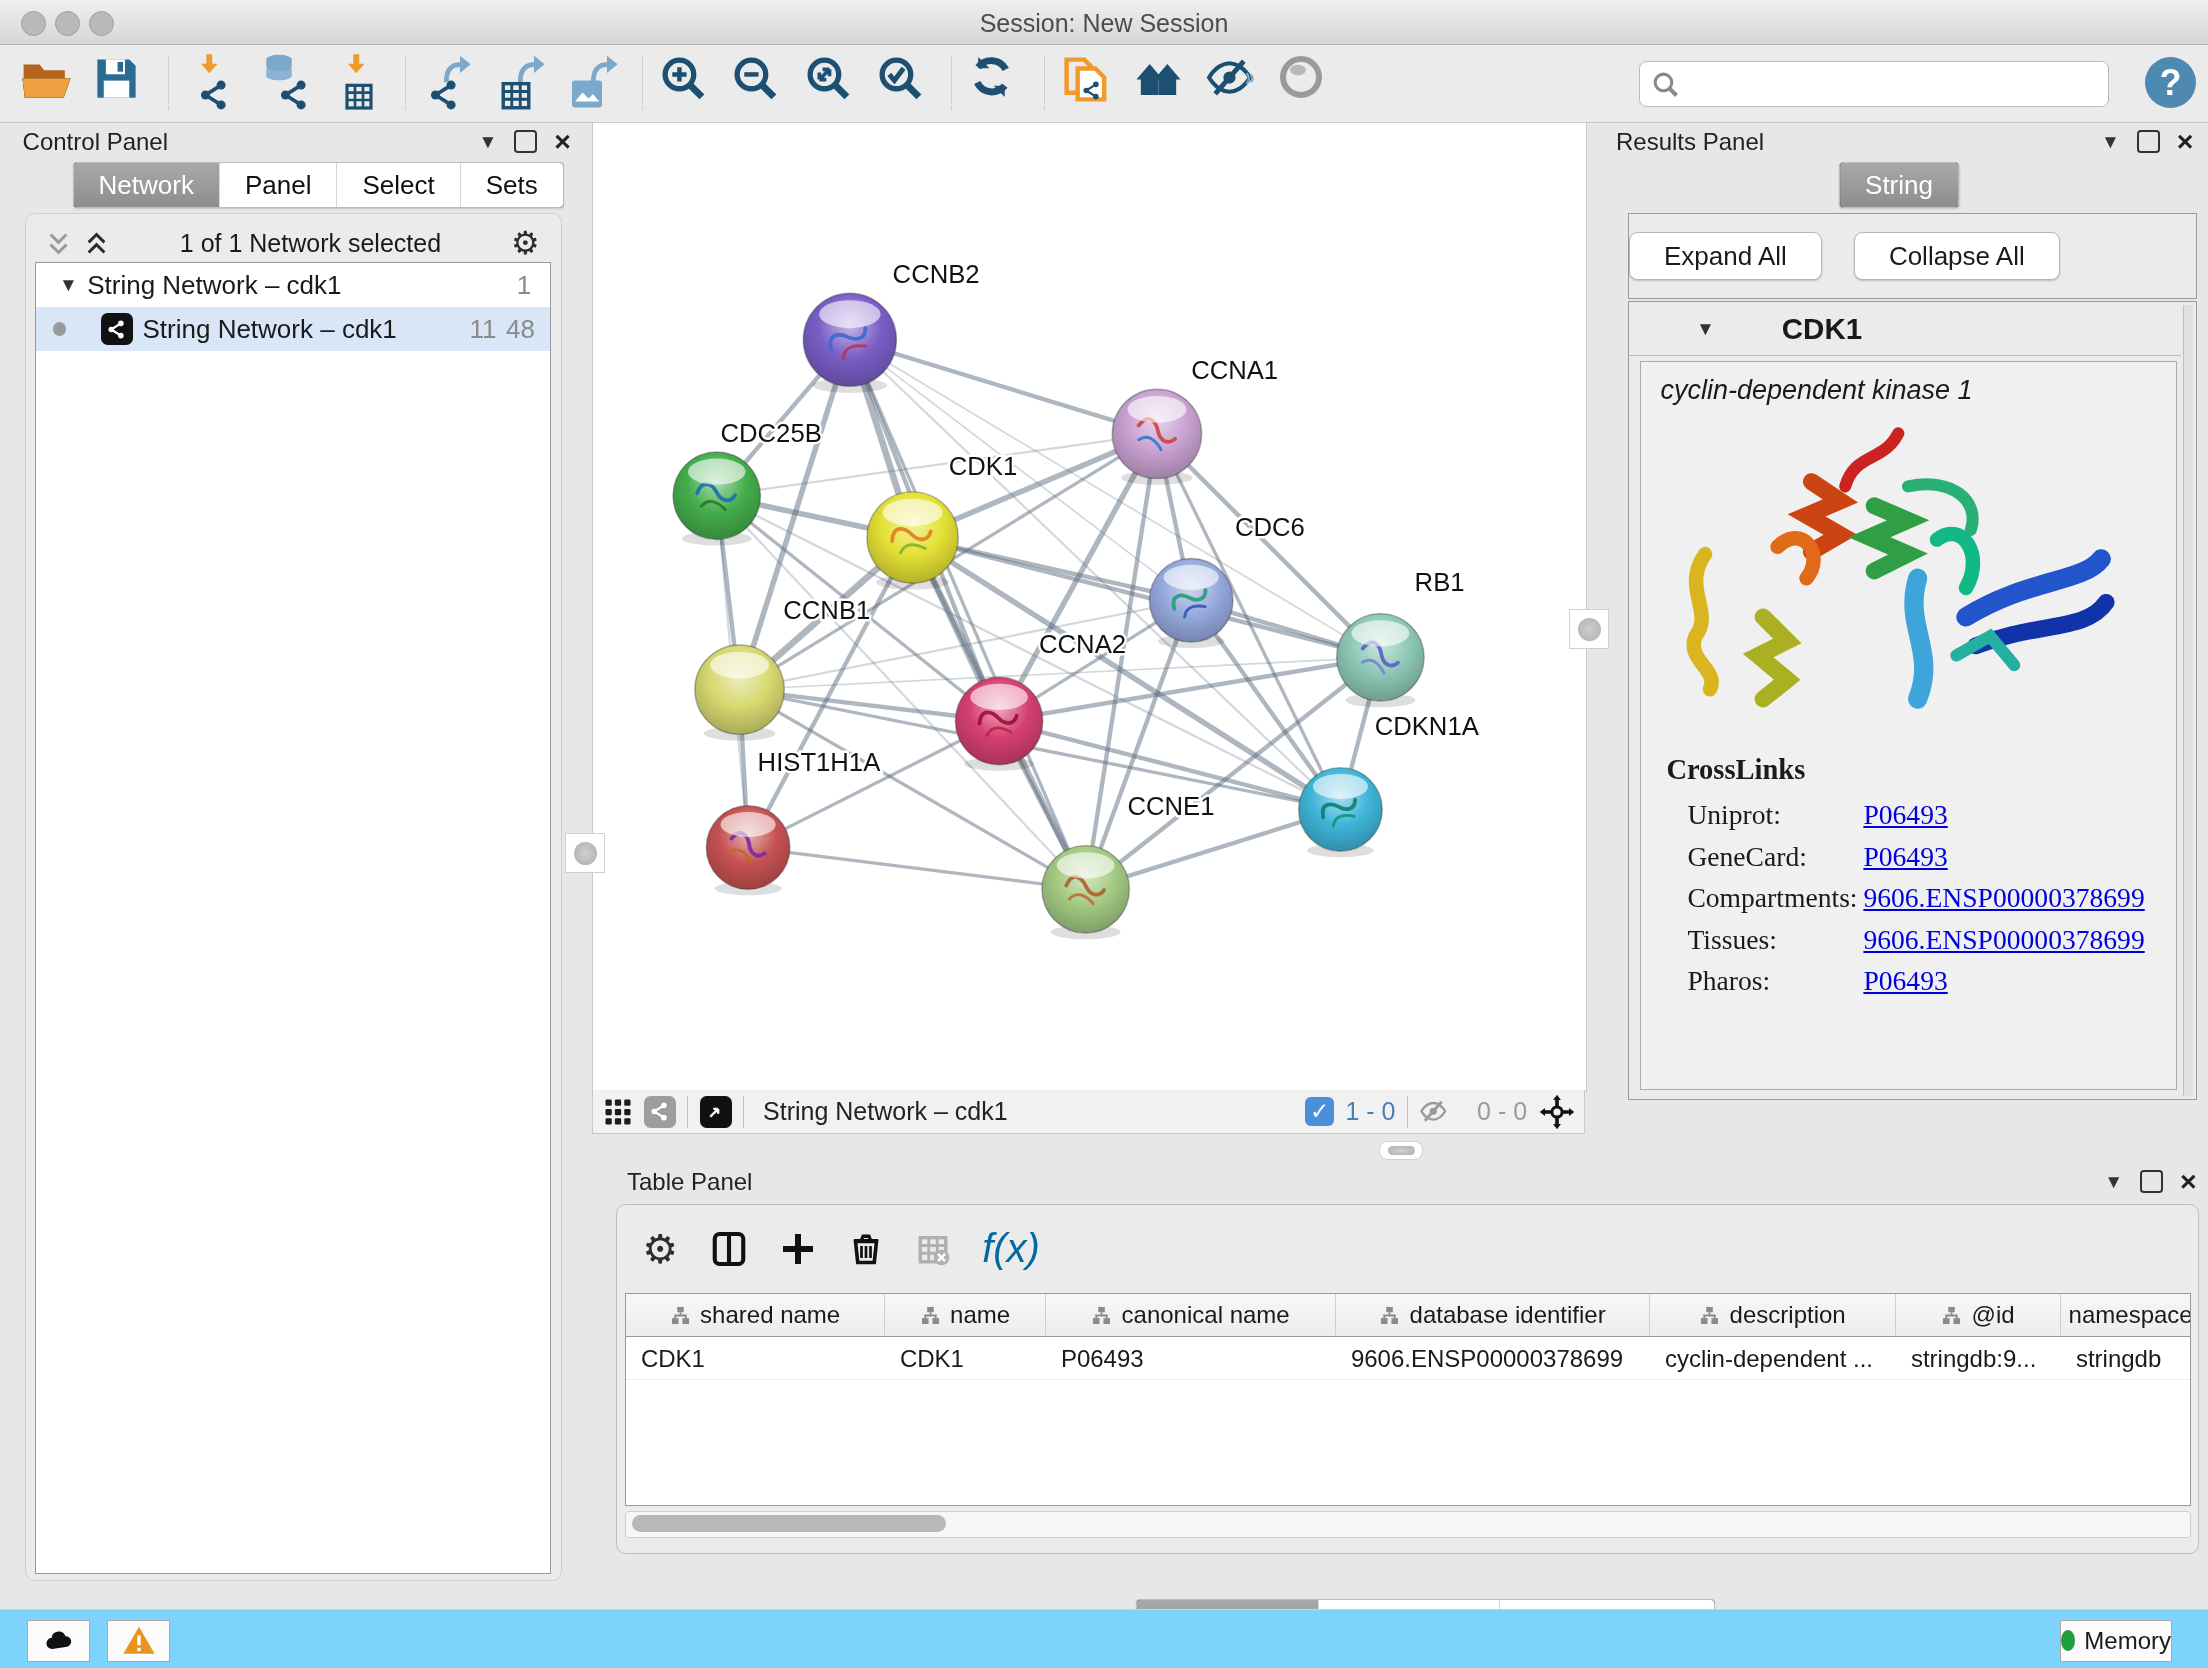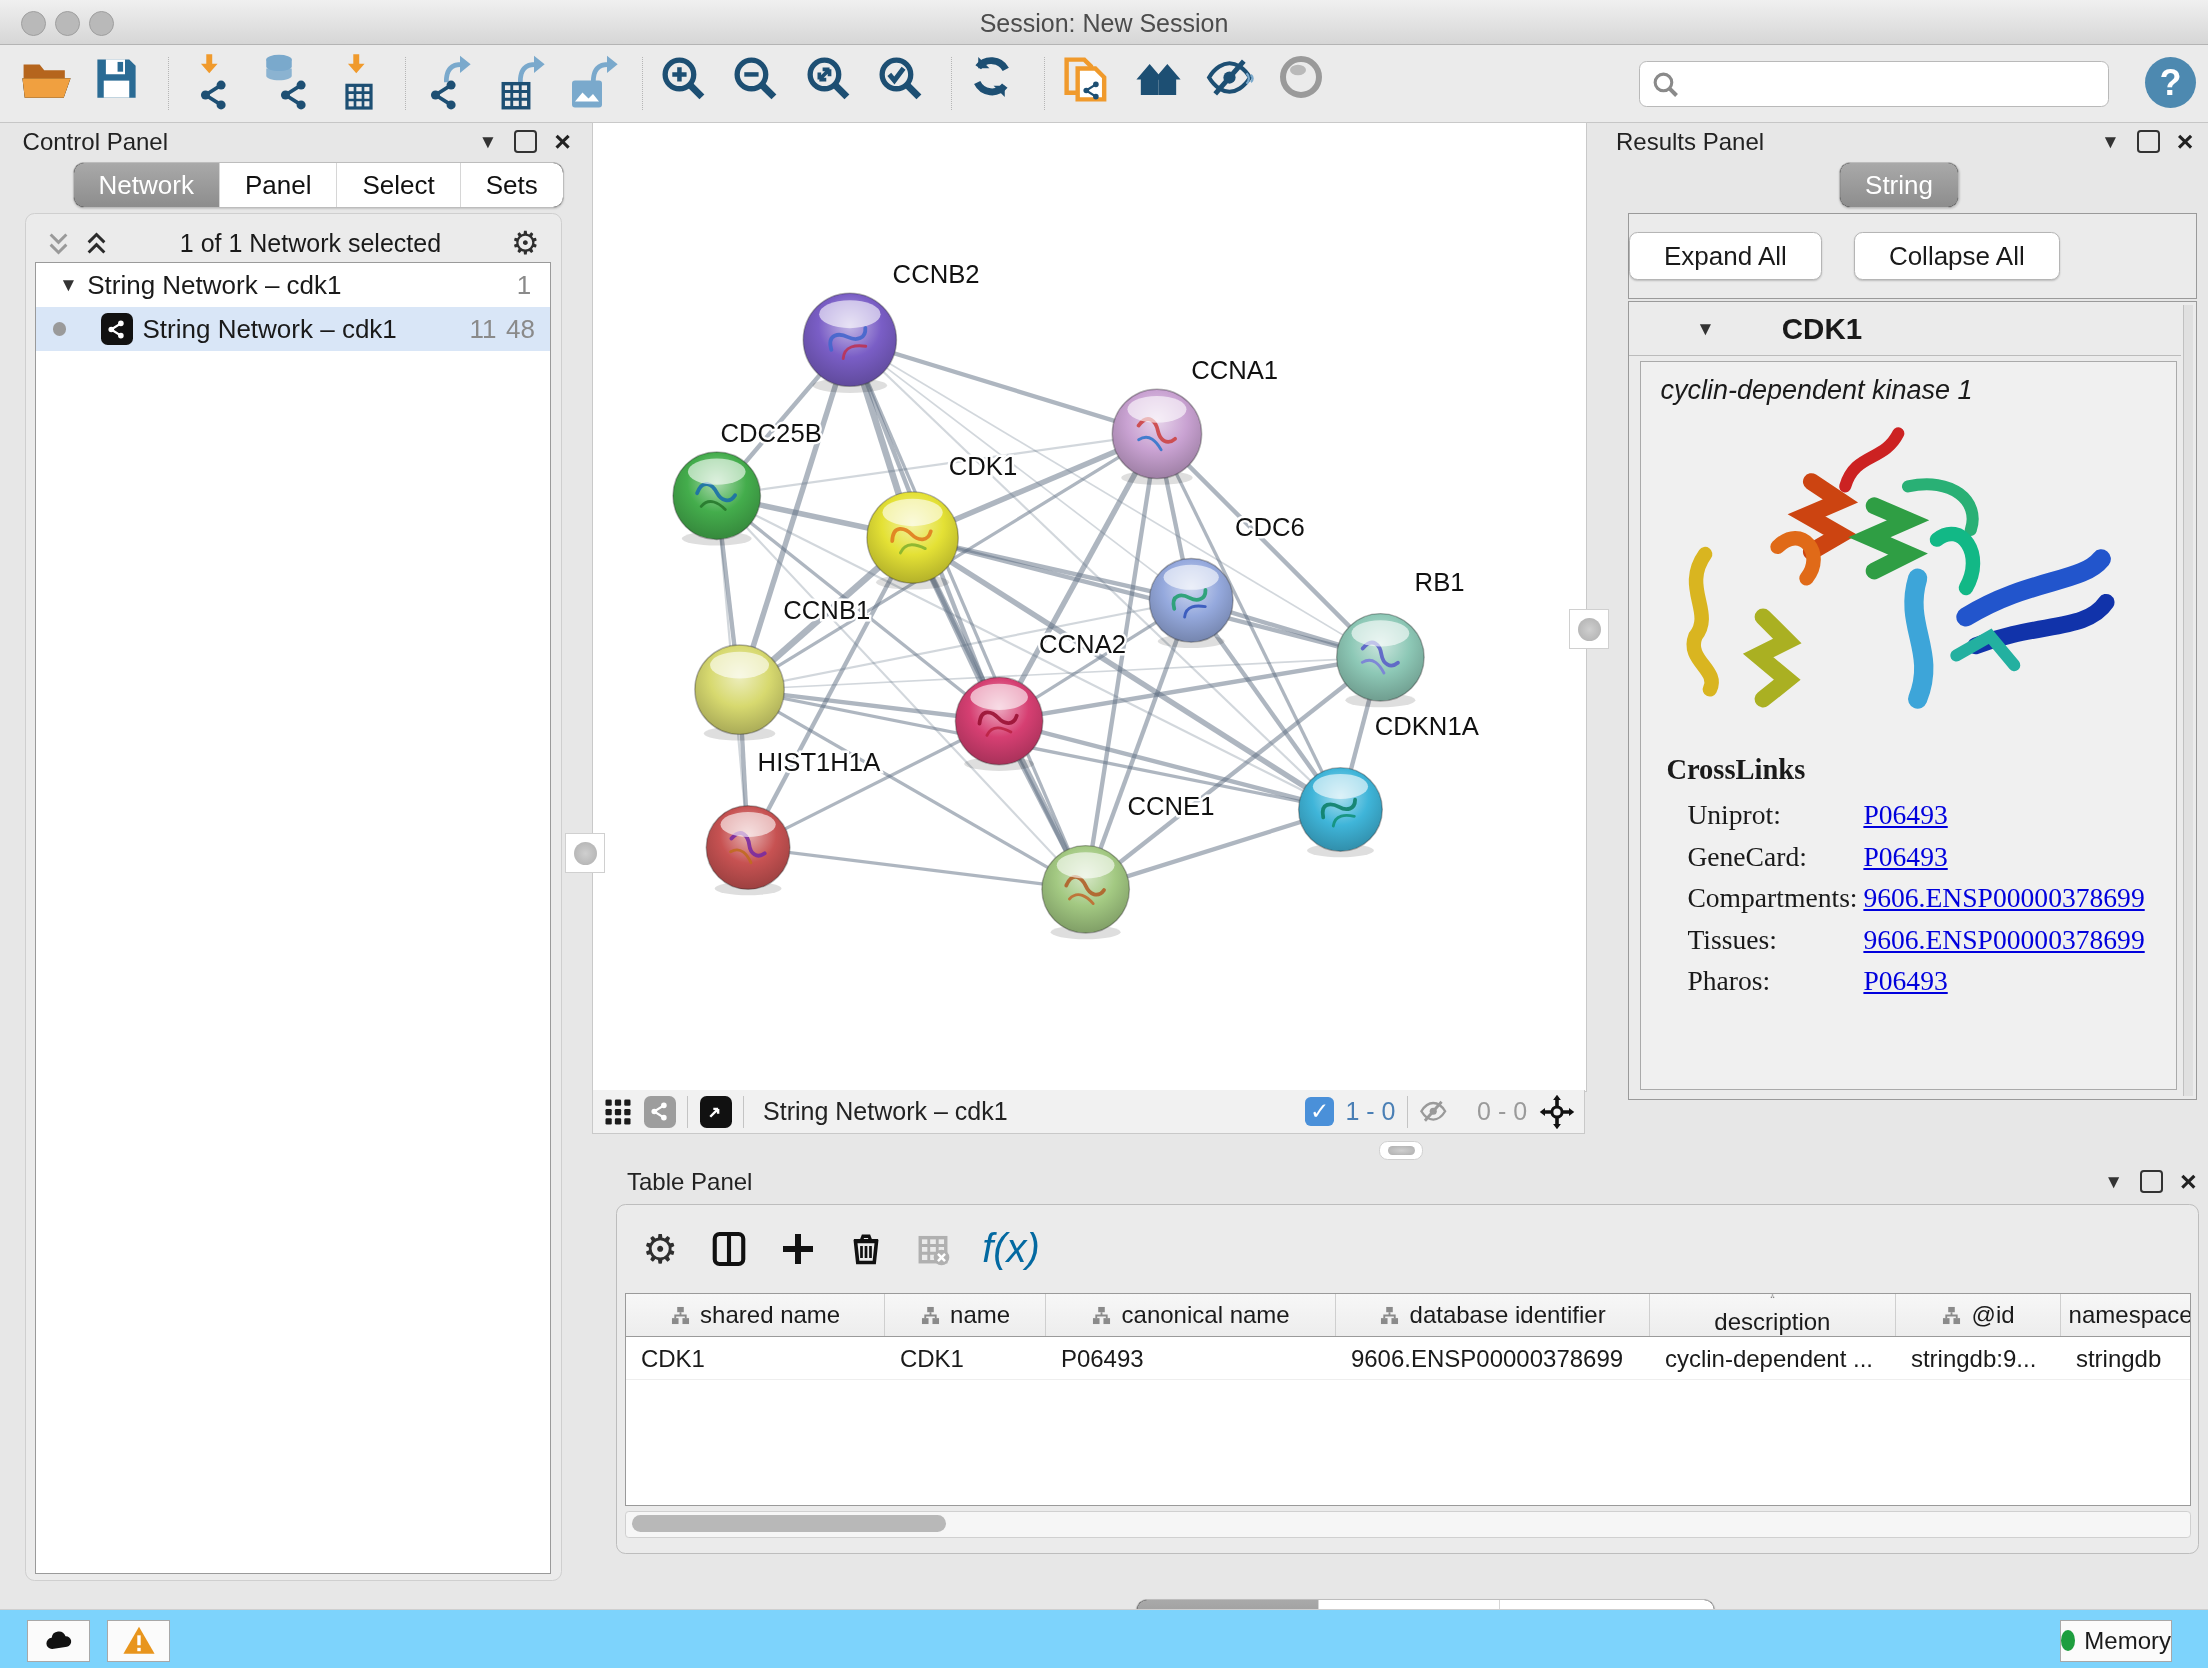--- a/index.html
+++ b/index.html
@@ -29,21 +29,21 @@
   #help-btn{position:absolute;left:2145px;top:12.4px;width:51px;height:51px;border-radius:50%;
     background:#4d89b0;color:#fff;font-size:36px;font-weight:bold;text-align:center;line-height:51px;}
 
   
   .panel-title{font-size:24px;color:#222;}
   .pt-ctrl{display:flex;gap:17px;align-items:center;}
   .tri{font-size:19px;color:#333;}
   .flt{width:19px;height:19px;border:2.4px solid #333;border-radius:3.8px;}
   .cls{font-size:28.5px;font-weight:bold;color:#222;line-height:19px;}
 
-  .seg-group{display:flex;border:1px solid #bdbdbd;border-radius:11px;overflow:hidden;
+  .seg-group{display:flex;border:1px solid #bdbdbd;border-radius:4px;overflow:hidden;
     background:#000000;box-shadow:0 1px 1.9px rgba(0,0,0,.15);}
   .seg{padding:6.7px 25px;font-size:26px;background:#fff;color:#111;
     border-left:1px solid #d6d6d6;white-space:nowrap;}
   .seg:first-child{border-left:none;}
   .seg.sel{background:linear-gradient(#a9a9a9,#8d8d8d);color:#fff;}
 
   
   #control-panel{left:7.6px;top:122px;width:571px;height:1457px;}
   #cp-header{position:absolute;left:15px;top:5.7px;right:7.6px;display:flex;align-items:center;}
   #cp-tabs{position:absolute;left:65px;top:40px;}
@@ -777,21 +777,21 @@
                 <use href="#i-org"></use>
               </svg>
               <span>canonical name</span>
             </div>
             <div class="th" style="width: 314px;">
               <svg width="21" height="21" viewBox="0 0 16 16">
                 <use href="#i-org"></use>
               </svg>
               <span>database identifier</span>
             </div>
-            <div class="th" style="width: 246px; flex-direction: column;">
+            <div class="th" style="width: 246px;">
               <svg width="21" height="21" viewBox="0 0 16 16">
                 <use href="#i-org"></use>
               </svg>
               <span>description</span>
             </div>
             <div class="th" style="width: 165px;">
               <svg width="21" height="21" viewBox="0 0 16 16">
                 <use href="#i-org"></use>
               </svg>
               <span>@id</span>

